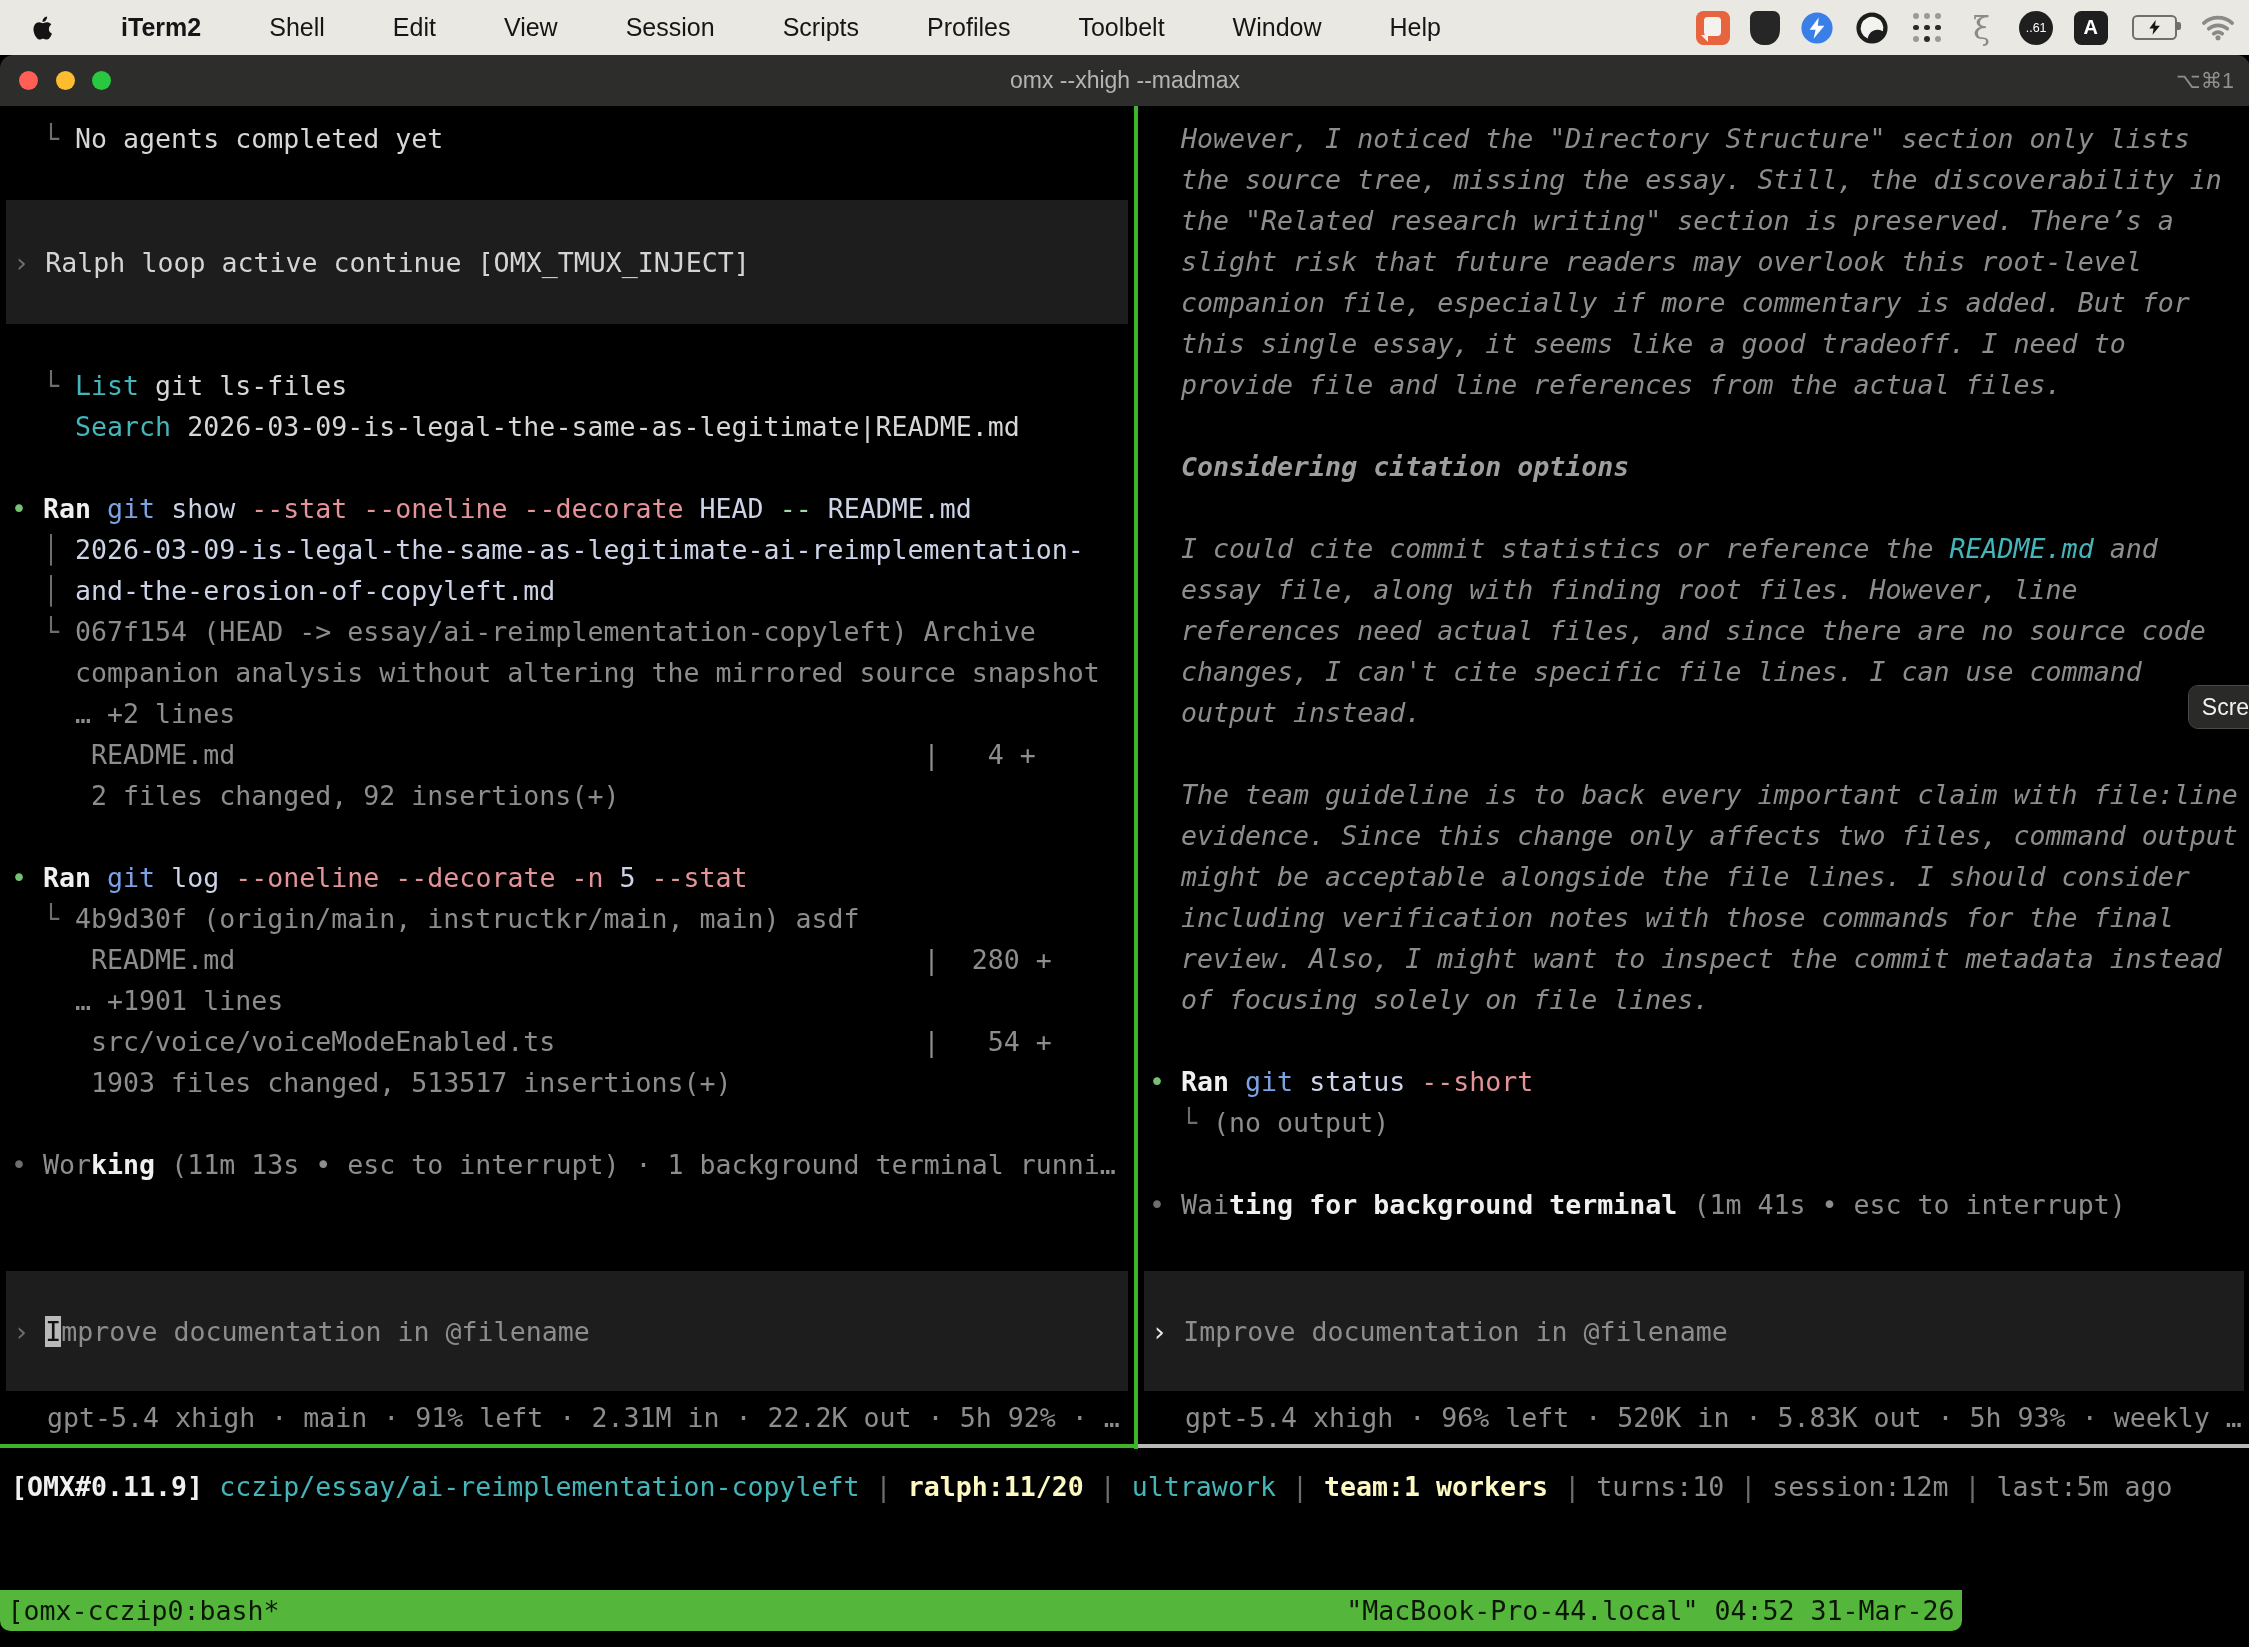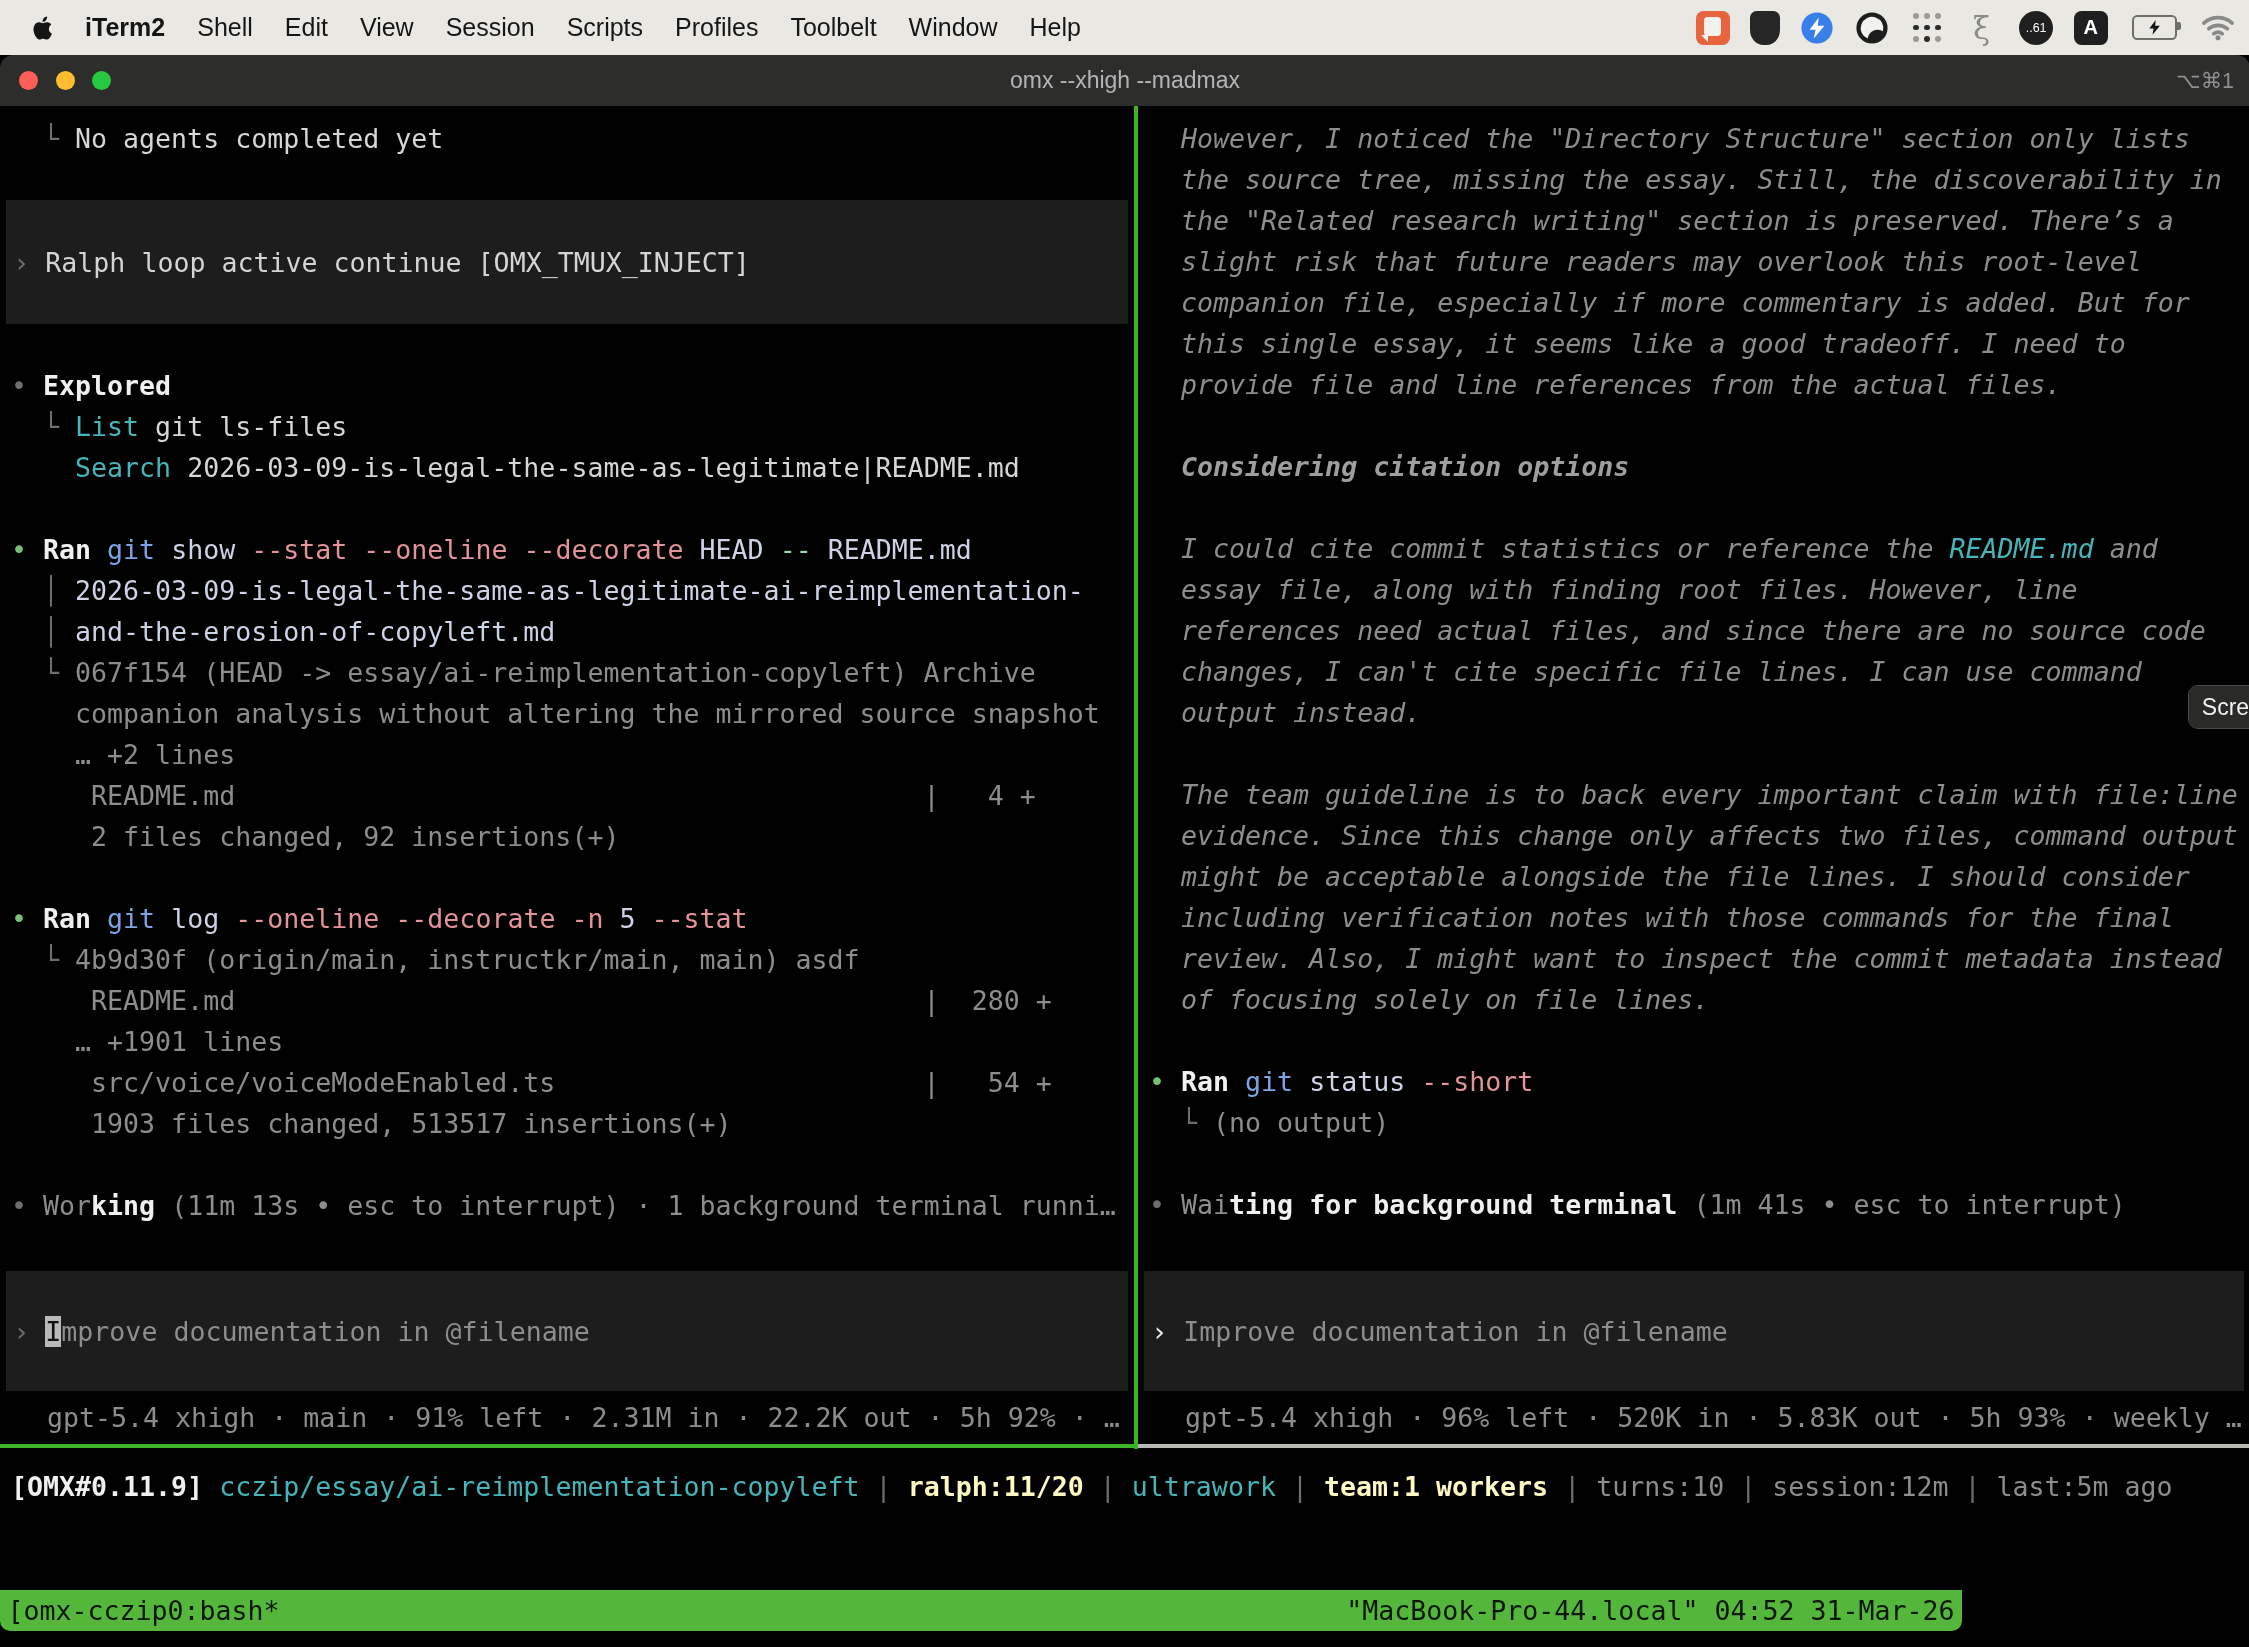--- a/index.html
+++ b/index.html
@@ -4,21 +4,21 @@
 <style>
   html,body{margin:0;padding:0;background:#000;}
   #screen{position:relative;width:2250px;height:1648px;background:#000;overflow:hidden;
           font-family:"DejaVu Sans Mono",monospace;}
   
   #menubar{position:absolute;left:0;top:0;width:2250px;height:55px;background:var(--menubar_bg,#e9e8e2);
            display:flex;align-items:center;font-family:"Liberation Sans",sans-serif;
            font-size:25px;color:#161616;}
   #menubar .apple{margin-left:29.5px;display:flex;align-items:center;}
   #menubar .menus{display:flex;gap:32px;margin-left:32px;}
-  #menubar .menus .mi{white-space:nowrap;}
+  #menubar .menus .mi{white-space:nowrap;margin-left:36px;}
   #menubar .menus .mi:first-child{font-weight:bold;}
   #menubar .tray{margin-left:auto;display:flex;align-items:center;gap:20.7px;padding-right:14.8px;}
   .trayicon{width:34px;height:34px;display:flex;align-items:center;justify-content:center;}
   .icon-screenshare{background:#e8643f;border-radius:7.4px;position:relative;}
   .icon-screenshare .inner{width:17.7px;height:19px;background:#f4f2ec;border-radius:3.7px;margin-bottom:3px;}
   .icon-screenshare .tail{position:absolute;left:5.9px;bottom:3px;width:0;height:0;
       border-left:7.4px solid transparent;border-top:7.4px solid #f4f2ec;}
   .icon-shieldgrid{width:29.5px;height:34px;background:#262626;border-radius:6.6px 6.6px 45% 45%;
       display:grid;grid-template-columns:repeat(3,5.9px);grid-template-rows:repeat(3,5.9px);gap:2.2px;
       justify-content:center;align-content:center;}
@@ -185,21 +185,20 @@
     <span id="win-title">omx --xhigh --madmax</span>
     <span id="win-shortcut">⌥⌘1</span>
   </div>
 
   <div id="pane-left" class="pane">
     <div>
         <div class="tl"><span class="dim">  └ </span><span class="txt">No agents completed yet</span></div>
         <div class="tl blank"></div>
         <div class="banner"><span class="dim">› </span><span class="txt2">Ralph loop active continue [OMX_TMUX_INJECT]</span></div>
         <div class="tl blank"></div>
-        <div class="tl"><span class="dimdot">• </span><span class="bold">Explored</span></div>
         <div class="tl"><span class="dim">  └ </span><span class="cyan">List</span><span class="txt"> git ls-files</span></div>
         <div class="tl"><span class="dim">    </span><span class="cyan">Search</span><span class="txt"> 2026-03-09-is-legal-the-same-as-legitimate|README.md</span></div>
         <div class="tl blank"></div>
         <div class="tl"><span class="grn">• </span><span class="bold">Ran</span><span class="lav"> </span><span class="blue">git</span><span class="lav"> show </span><span class="pink">--stat</span><span class="lav"> </span><span class="pink">--oneline</span><span class="lav"> </span><span class="pink">--decorate</span><span class="lav"> HEAD </span><span class="mint">--</span><span class="lav"> README.md</span></div>
         <div class="tl"><span class="dim">  │ </span><span class="lav">2026-03-09-is-legal-the-same-as-legitimate-ai-reimplementation-</span></div>
         <div class="tl"><span class="dim">  │ </span><span class="lav">and-the-erosion-of-copyleft.md</span></div>
         <div class="tl"><span class="dim">  └ </span><span class="gray">067f154 (HEAD -&gt; essay/ai-reimplementation-copyleft) Archive</span></div>
         <div class="tl"><span class="gray">    companion analysis without altering the mirrored source snapshot</span></div>
         <div class="tl"><span class="gray">    … +2 lines</span></div>
         <div class="tl"><span class="gray">     README.md                                           |   4 +</span></div>

